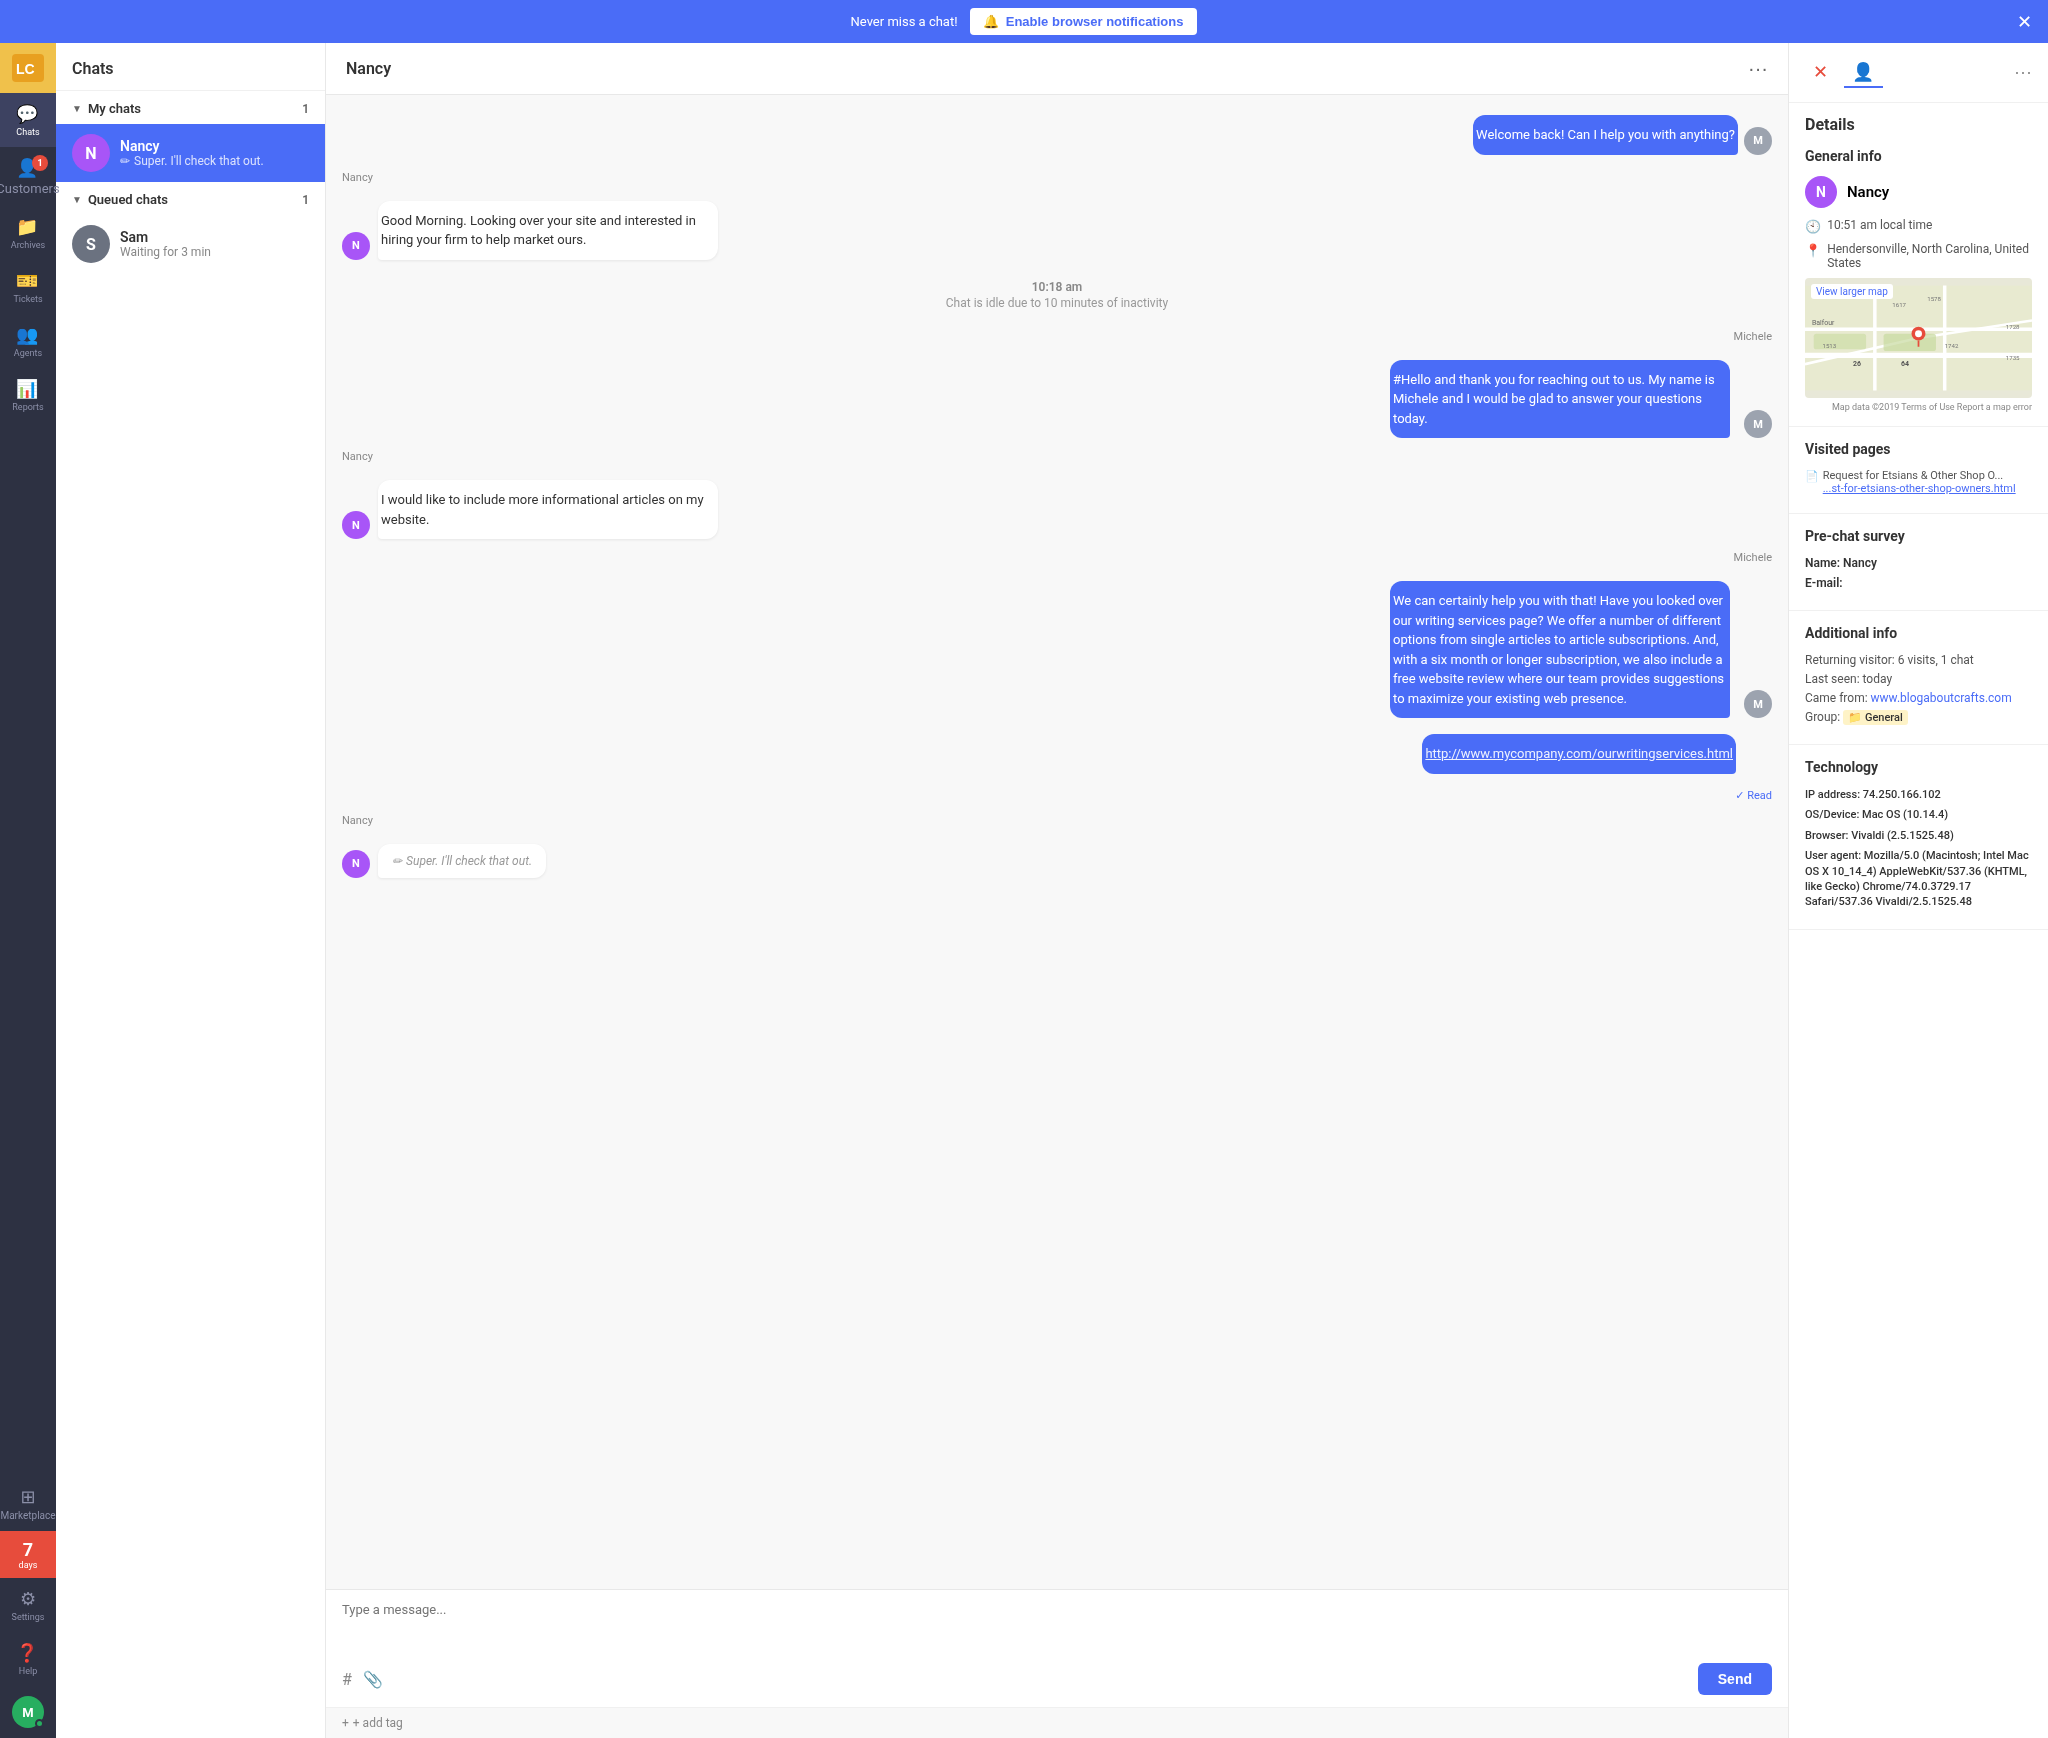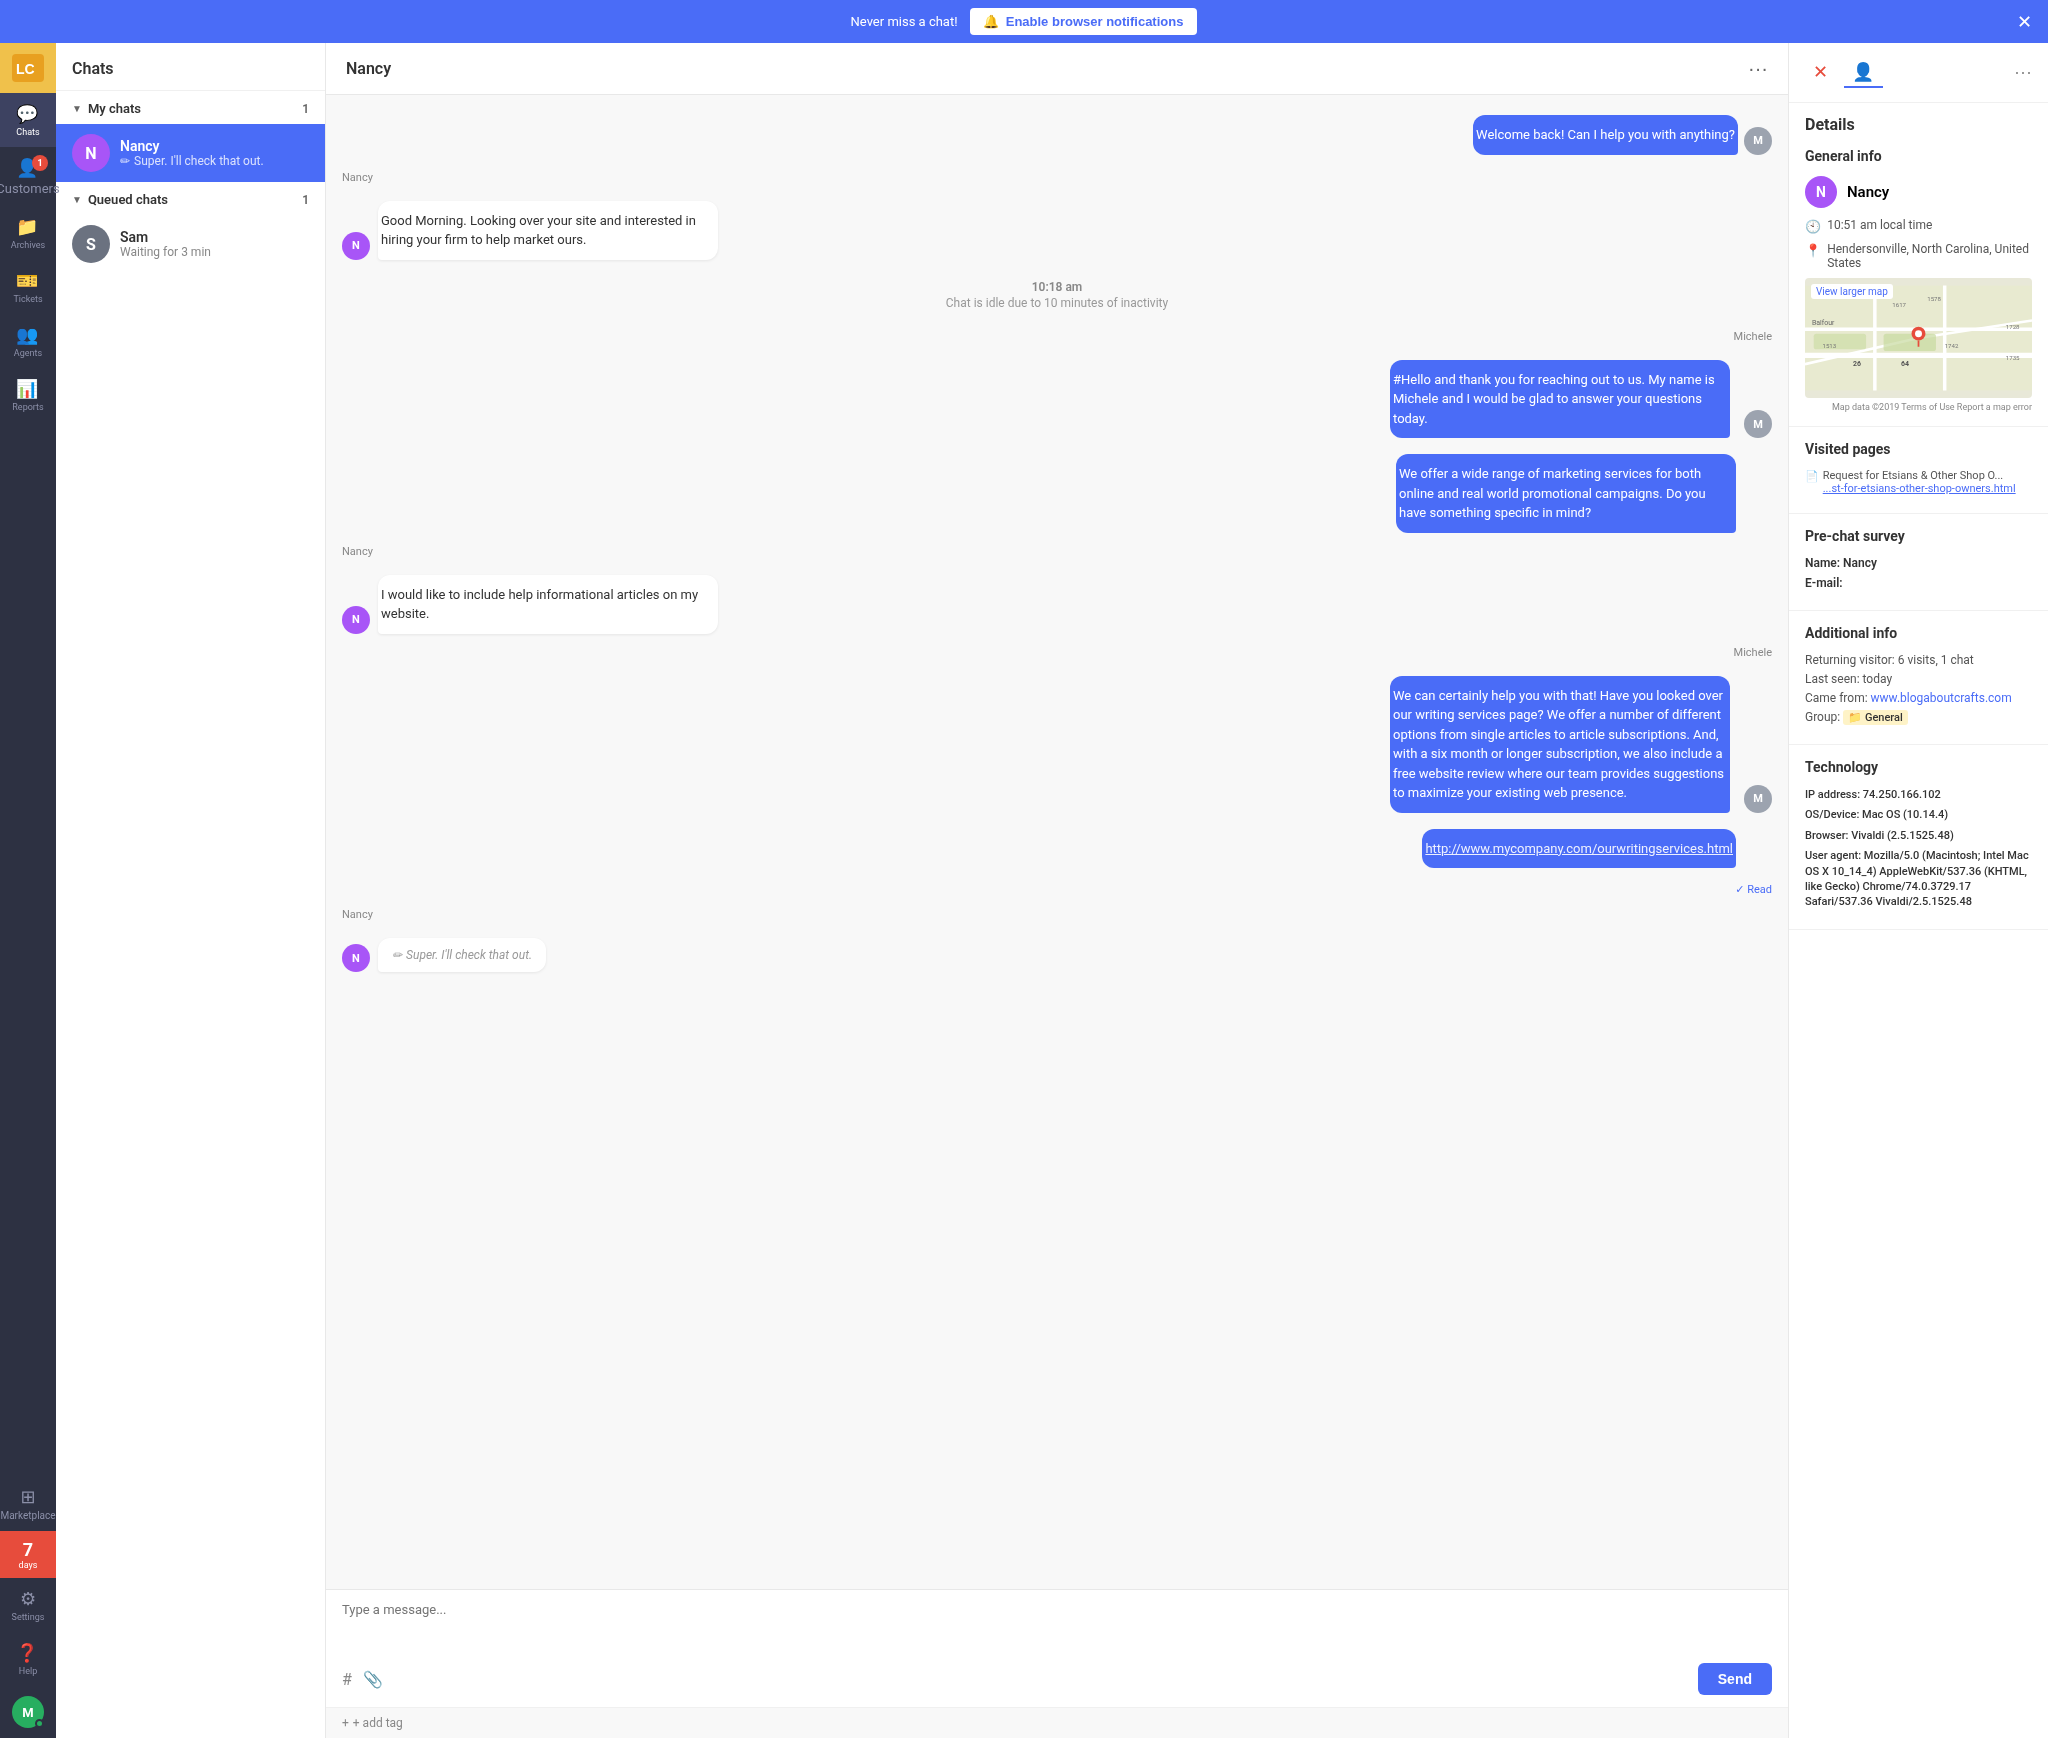--- a/index.html
+++ b/index.html
@@ -526,31 +526,27 @@
       </div>
 
       <div style="margin-bottom:2px;text-align:right;">
         <div class="msg-sender-label right">Michele</div>
       </div>
       <div class="msg-row agent">
         <div class="msg-bubble agent-bubble">#Hello and thank you for reaching out to us. My name is Michele and I would be glad to answer your questions today.</div>
         <div class="msg-avatar gray-av" style="margin-left:6px;">M</div>
       </div>
 
-      <div class="msg-row agent" style="margin-top:4px;">
-        <div class="msg-bubble agent-bubble">We offer a wide range of marketing services for both online and real world promotional campaigns. Do you have something specific in mind?</div>
-        <div style="width:28px;flex-shrink:0;"></div>
-      </div>
 
       <div style="margin-bottom:2px;">
         <div class="msg-sender-label">Nancy</div>
       </div>
       <div class="msg-row visitor">
         <div class="msg-avatar">N</div>
-        <div class="msg-bubble visitor-bubble">I would like to include help informational articles on my website.</div>
+        <div class="msg-bubble visitor-bubble">I would like to include more informational articles on my website.</div>
       </div>
 
       <div style="margin-bottom:2px;text-align:right;">
         <div class="msg-sender-label right">Michele</div>
       </div>
       <div class="msg-row agent">
         <div class="msg-bubble agent-bubble">We can certainly help you with that! Have you looked over our writing services page? We offer a number of different options from single articles to article subscriptions. And, with a six month or longer subscription, we also include a free website review where our team provides suggestions to maximize your existing web presence.</div>
         <div class="msg-avatar gray-av" style="margin-left:6px;">M</div>
       </div>
 

